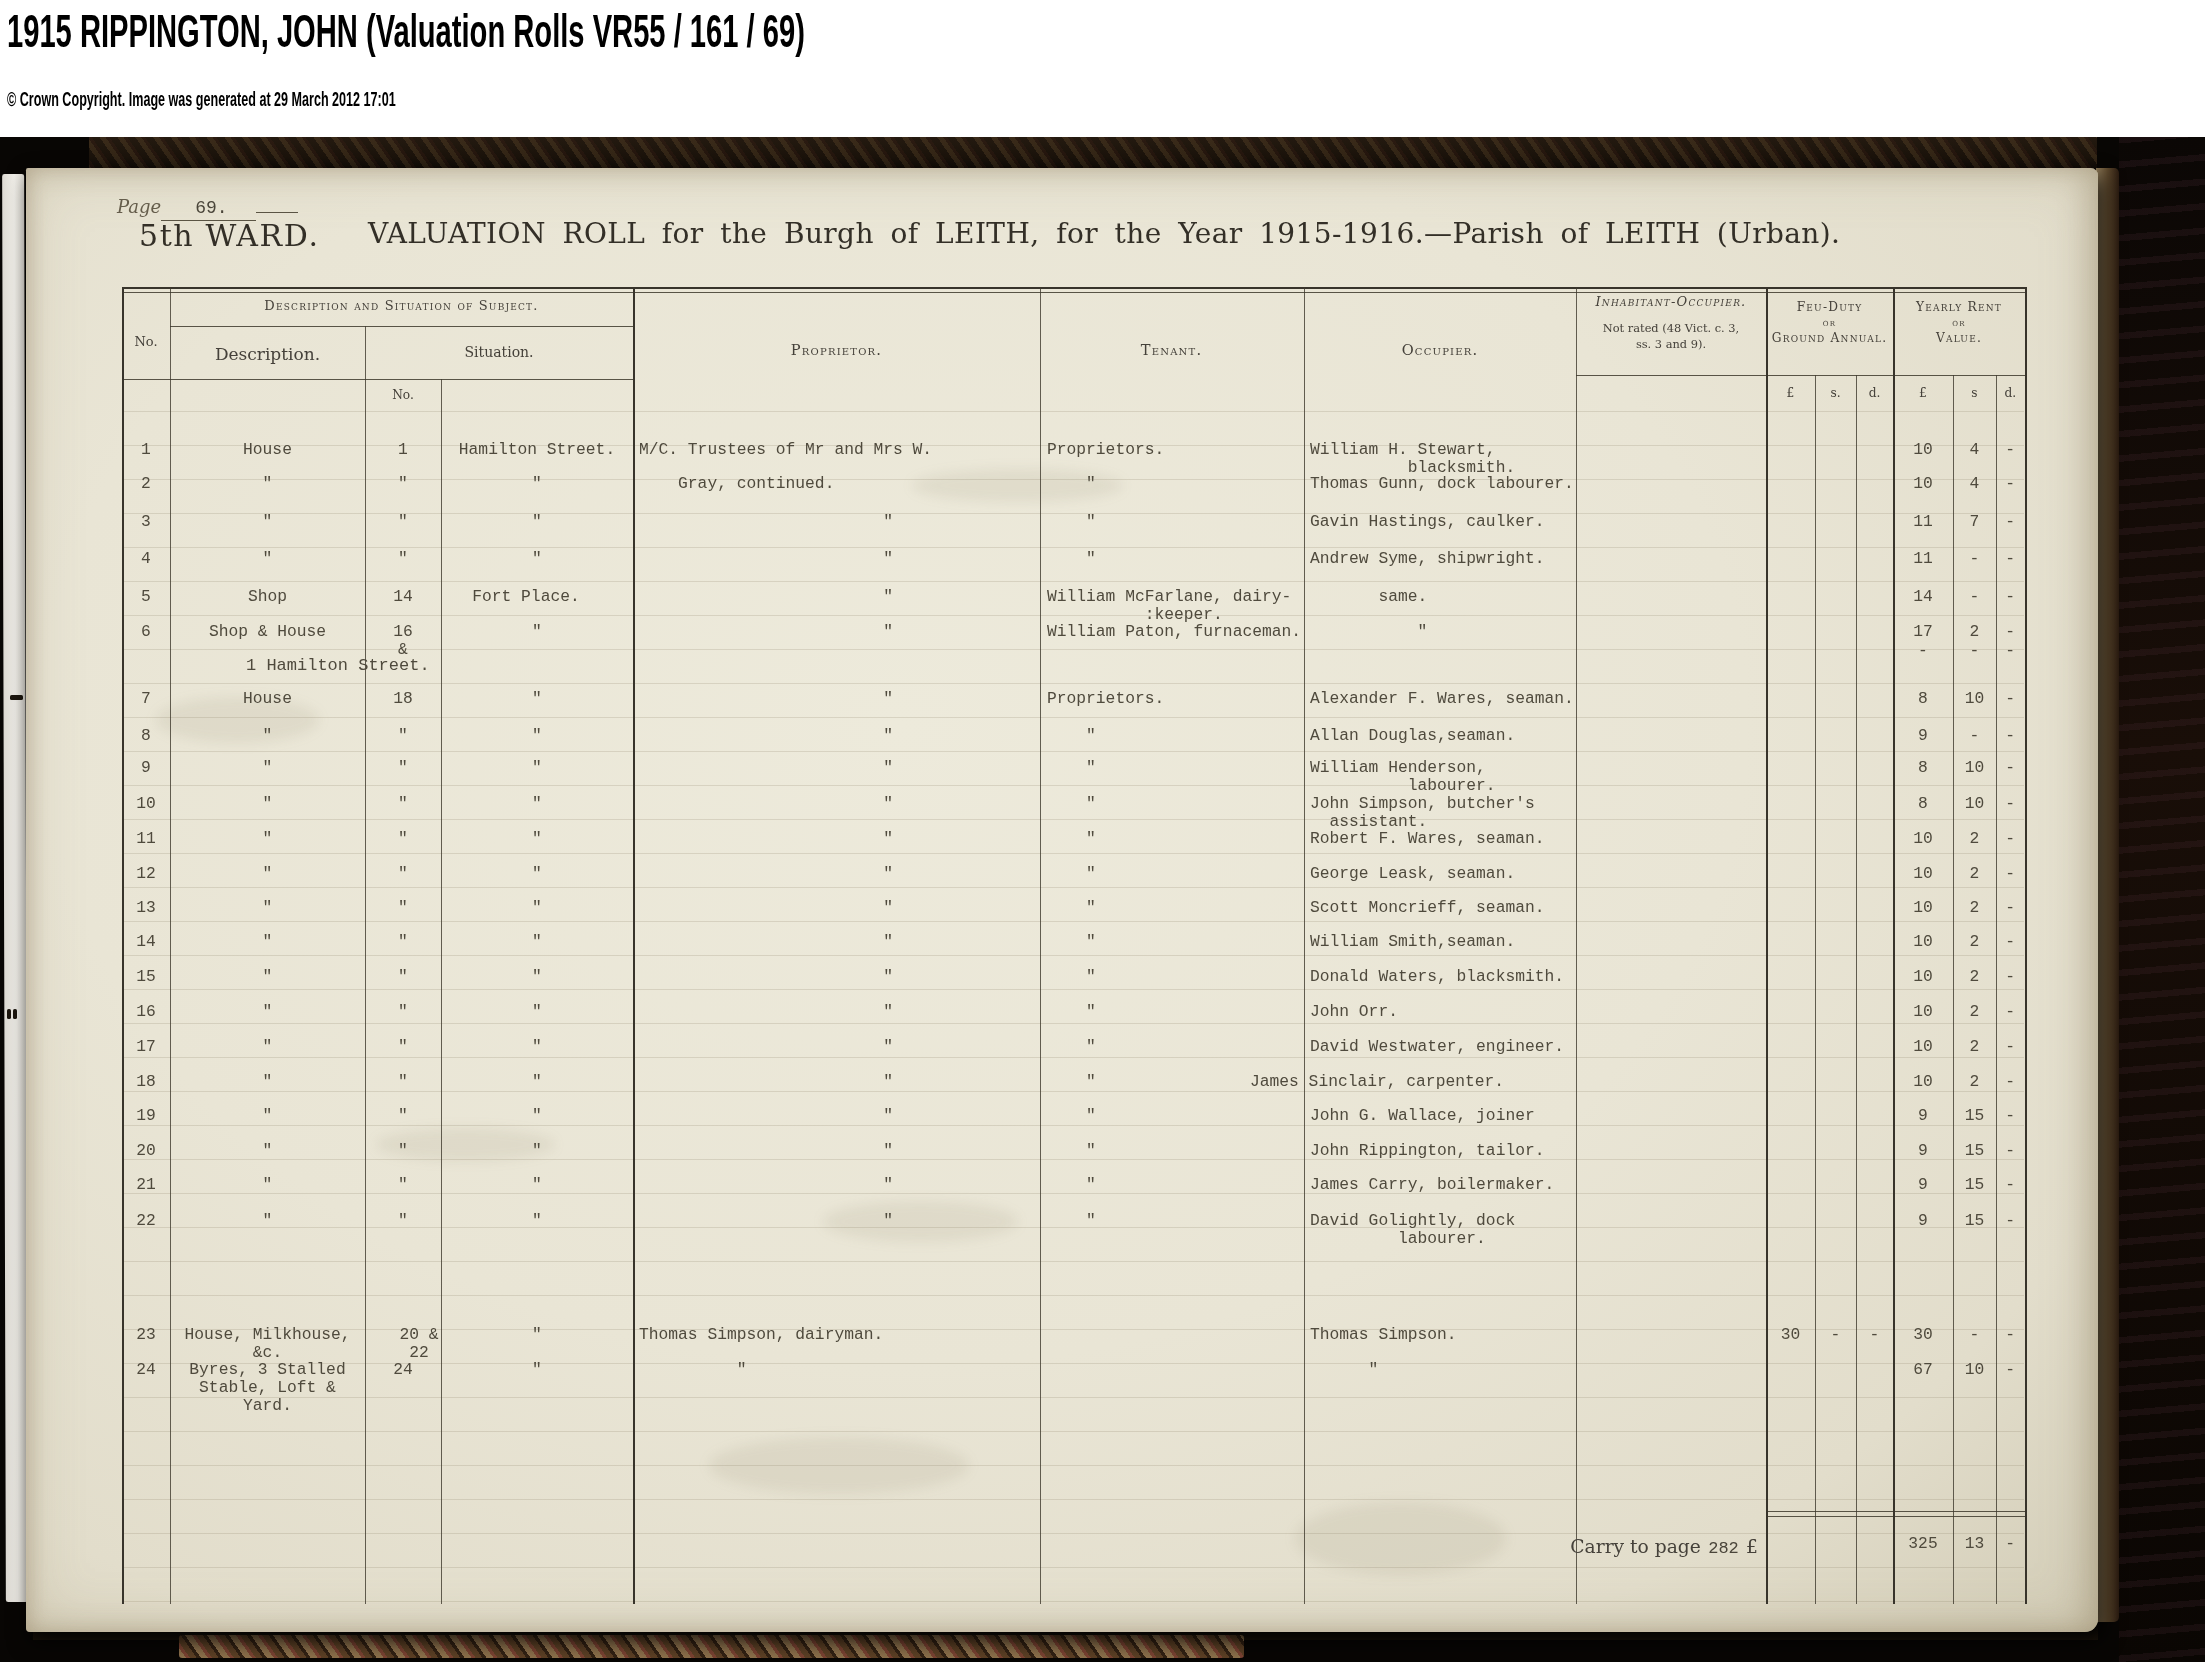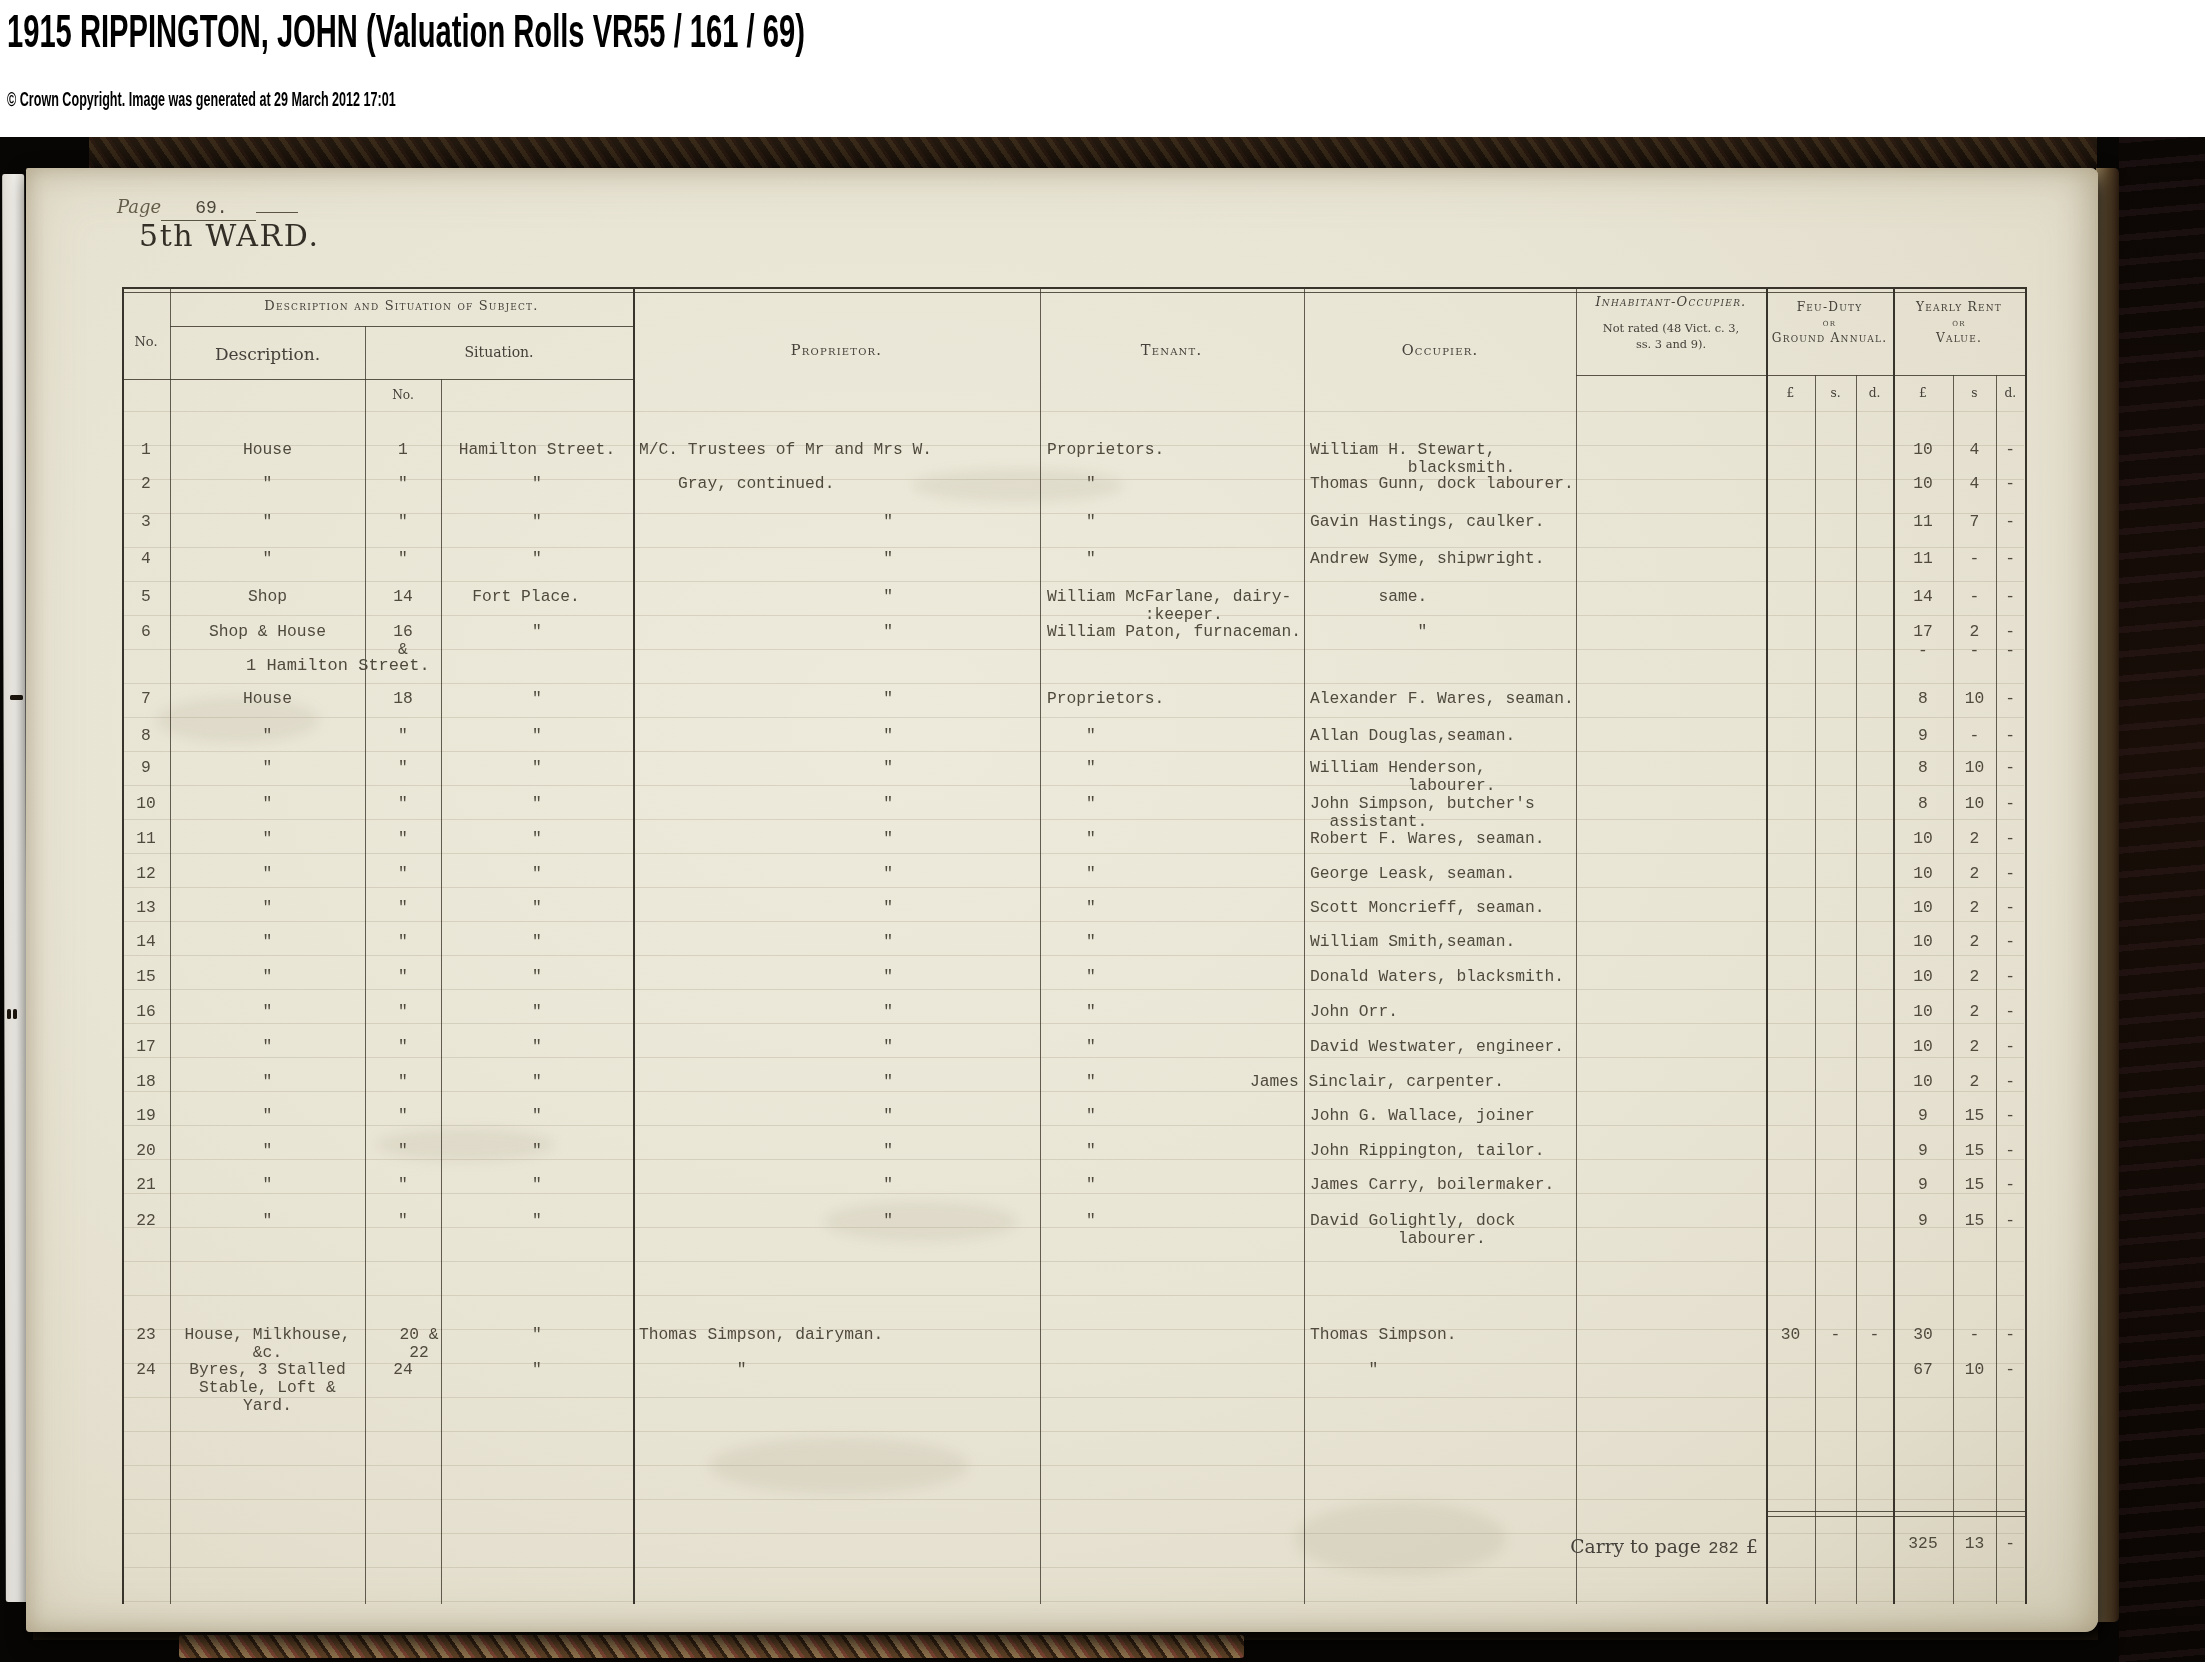--- a/index.html
+++ b/index.html
@@ -103,20 +103,21 @@
     <div class="smudge" style="left:797px;top:1033px;width:195px;height:41px;"></div>
     <div class="smudge" style="left:683px;top:1269px;width:260px;height:57px;"></div>
     <div class="smudge" style="left:1269px;top:1334px;width:211px;height:73px;"></div>
 
     <div id="page-number-block">
       <span id="page-label">Page</span>
       <span id="page-number">69.</span>
       <span id="page-number-tail"></span>
     </div>
     <div id="ward-title" class="print">5th WARD.</div>
+    <div id="roll-title" class="print">VALUATION ROLL for the Burgh of LEITH, for the Year 1915-1916.—Parish of LEITH (Urban).</div>
 
     <div id="vtable">
       <div id="ruling"></div>
 
       <div class="hl th" style="left:0;top:0;width:1903px;"></div>
       <div class="hl" style="left:0;top:4.9px;width:1903px;"></div>
       <div class="hl" style="left:48px;top:39px;width:463px;"></div>
       <div class="hl" style="left:0;top:92px;width:511px;"></div>
       <div class="hl" style="left:1454px;top:88px;width:449px;"></div>
       <div class="hl" style="left:1644px;top:1224px;width:259px;"></div>

